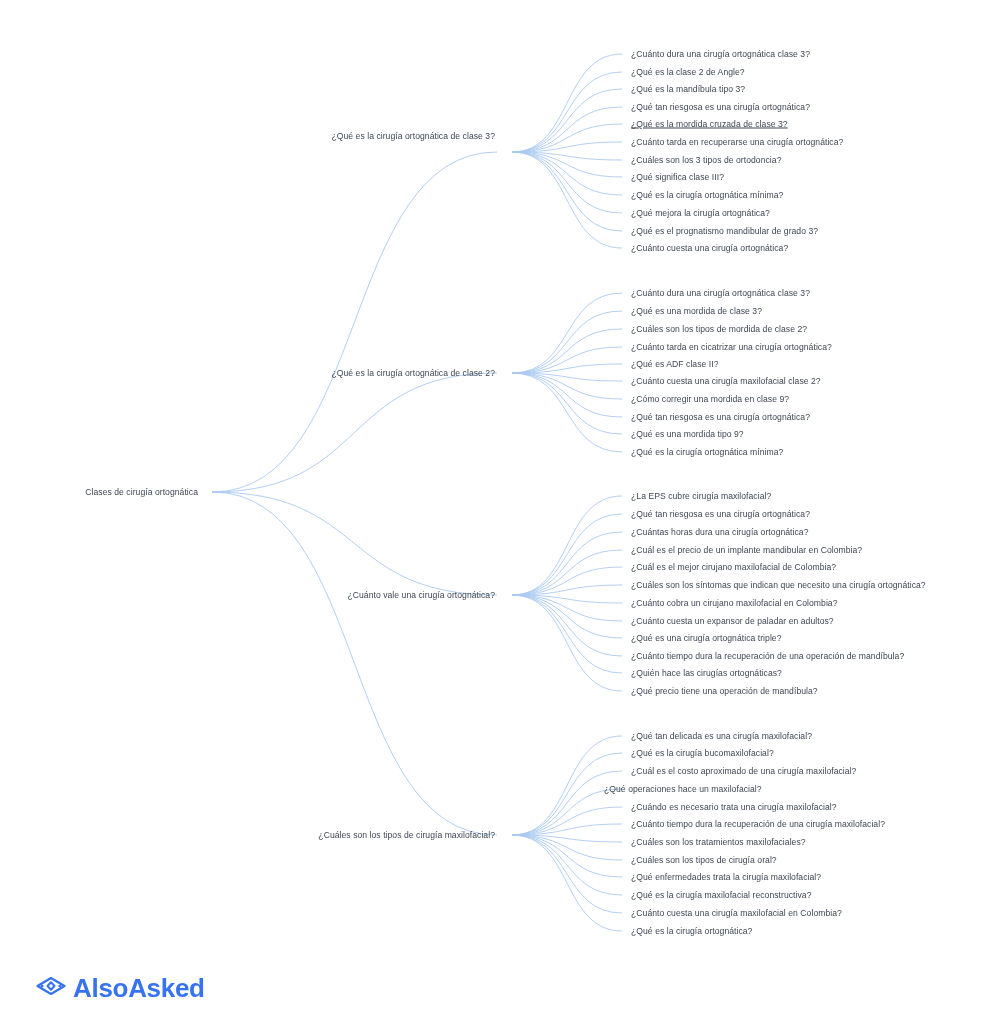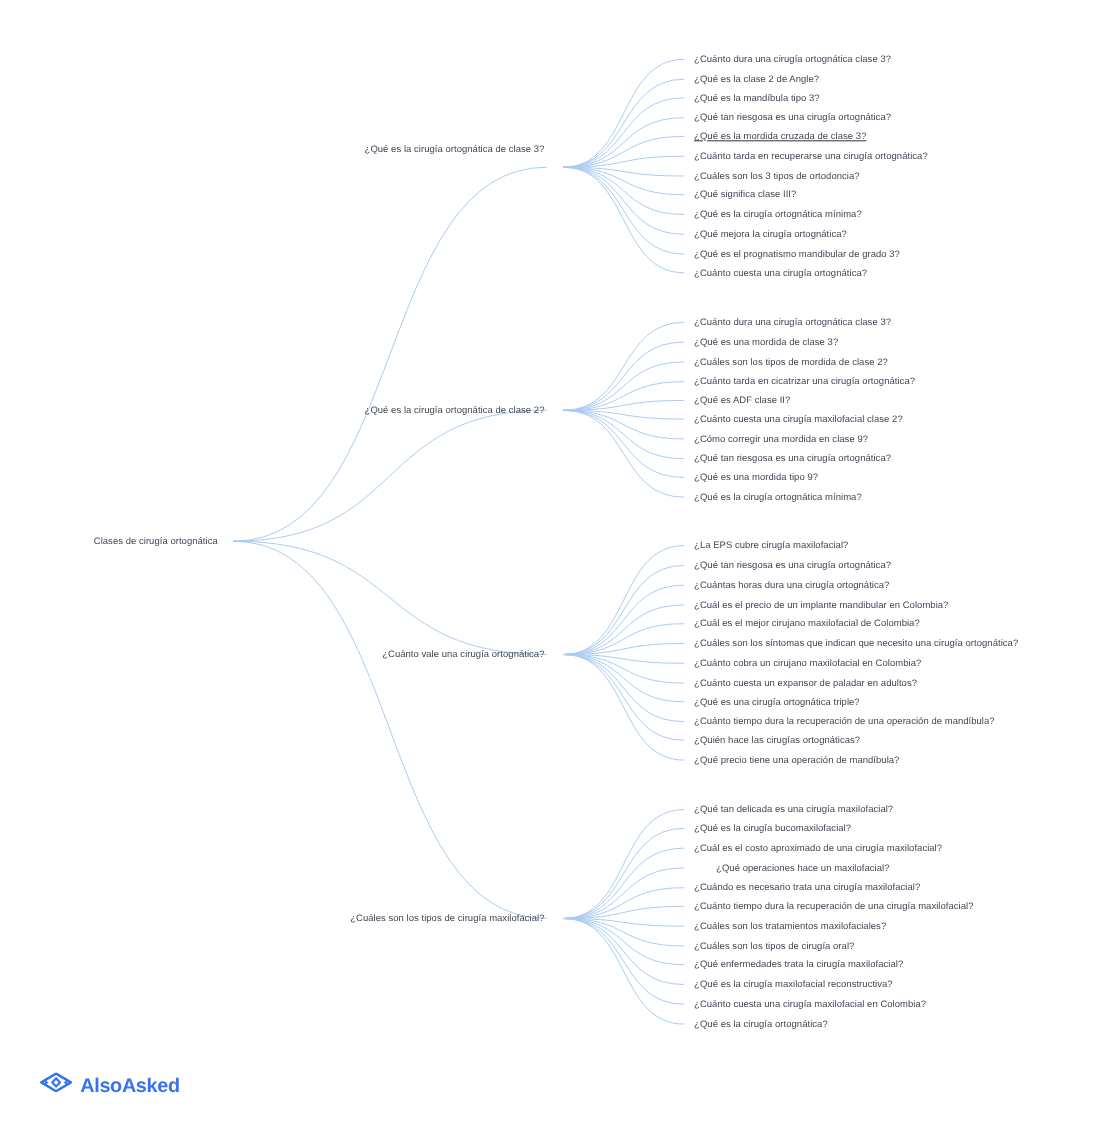--- a/index.html
+++ b/index.html
@@ -48,21 +48,21 @@
   }
   #logo {
     position: absolute;
     left: 36px;
     top: 975px;
     display: flex;
     align-items: center;
     gap: 7px;
   }
   #logo .wordmark {
-    font-size: 18px;
+    font-size: 26px;
     font-weight: bold;
     color: #3772f0;
     letter-spacing: -0.3px;
     line-height: 1;
   }
 </style>
 </head>
 <body>
 
 <svg id="canvas" viewBox="0 0 1004 1024" preserveAspectRatio="none">
@@ -156,21 +156,21 @@
     <div class="node-label node-leaf" style="top: 603px; left: 631px;">¿Cuánto cobra un cirujano maxilofacial en Colombia?</div>
     <div class="node-label node-leaf" style="top: 621px; left: 631px;">¿Cuánto cuesta un expansor de paladar en adultos?</div>
     <div class="node-label node-leaf" style="top: 638px; left: 631px;">¿Qué es una cirugía ortognática triple?</div>
     <div class="node-label node-leaf" style="top: 656px; left: 631px;">¿Cuánto tiempo dura la recuperación de una operación de mandíbula?</div>
     <div class="node-label node-leaf" style="top: 673px; left: 631px;">¿Quién hace las cirugías ortognáticas?</div>
     <div class="node-label node-leaf" style="top: 691px; left: 631px;">¿Qué precio tiene una operación de mandíbula?</div>
     <div class="node-label node-branch" style="top: 835px; right: 509px;">¿Cuáles son los tipos de cirugía maxilofacial?</div>
     <div class="node-label node-leaf" style="top: 736px; left: 631px;">¿Qué tan delicada es una cirugía maxilofacial?</div>
     <div class="node-label node-leaf" style="top: 753px; left: 631px;">¿Qué es la cirugía bucomaxilofacial?</div>
     <div class="node-label node-leaf" style="top: 771px; left: 631px;">¿Cuál es el costo aproximado de una cirugía maxilofacial?</div>
-    <div class="node-label node-leaf" style="top: 789px; left: 651px;">¿Qué operaciones hace un maxilofacial?</div>
+    <div class="node-label node-leaf" style="top: 789px; left: 604px;">¿Qué operaciones hace un maxilofacial?</div>
     <div class="node-label node-leaf" style="top: 807px; left: 631px;">¿Cuándo es necesario trata una cirugía maxilofacial?</div>
     <div class="node-label node-leaf" style="top: 824px; left: 631px;">¿Cuánto tiempo dura la recuperación de una cirugía maxilofacial?</div>
     <div class="node-label node-leaf" style="top: 842px; left: 631px;">¿Cuáles son los tratamientos maxilofaciales?</div>
     <div class="node-label node-leaf" style="top: 860px; left: 631px;">¿Cuáles son los tipos de cirugía oral?</div>
     <div class="node-label node-leaf" style="top: 877px; left: 631px;">¿Qué enfermedades trata la cirugía maxilofacial?</div>
     <div class="node-label node-leaf" style="top: 895px; left: 631px;">¿Qué es la cirugía maxilofacial reconstructiva?</div>
     <div class="node-label node-leaf" style="top: 913px; left: 631px;">¿Cuánto cuesta una cirugía maxilofacial en Colombia?</div>
     <div class="node-label node-leaf" style="top: 931px; left: 631px;">¿Qué es la cirugía ortognática?</div>
   </div>
 

